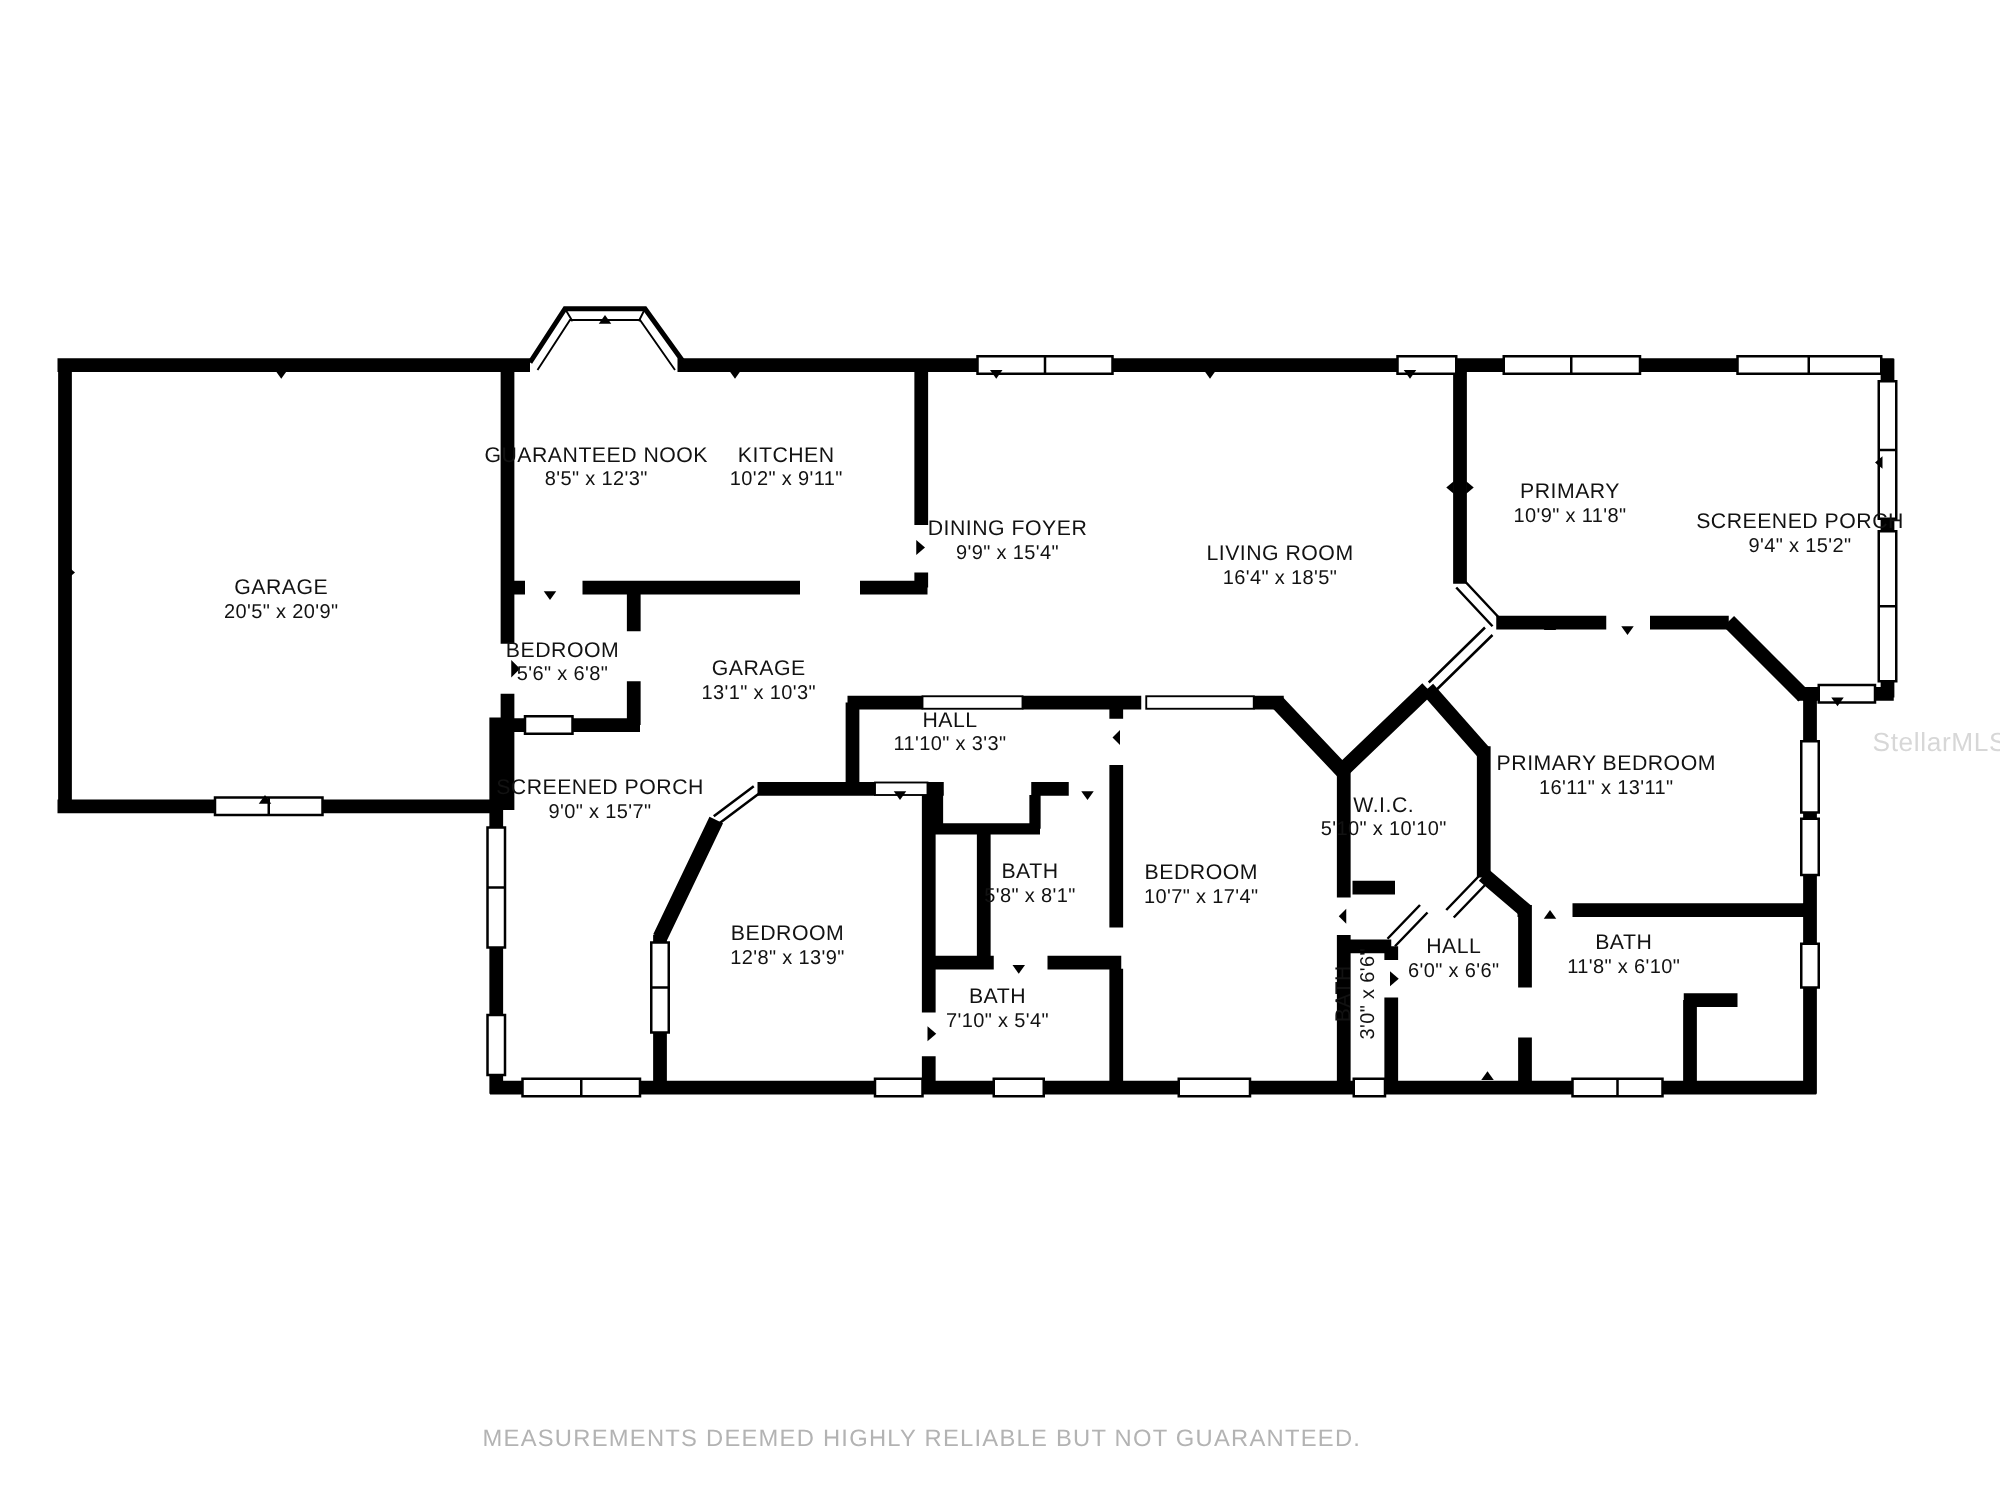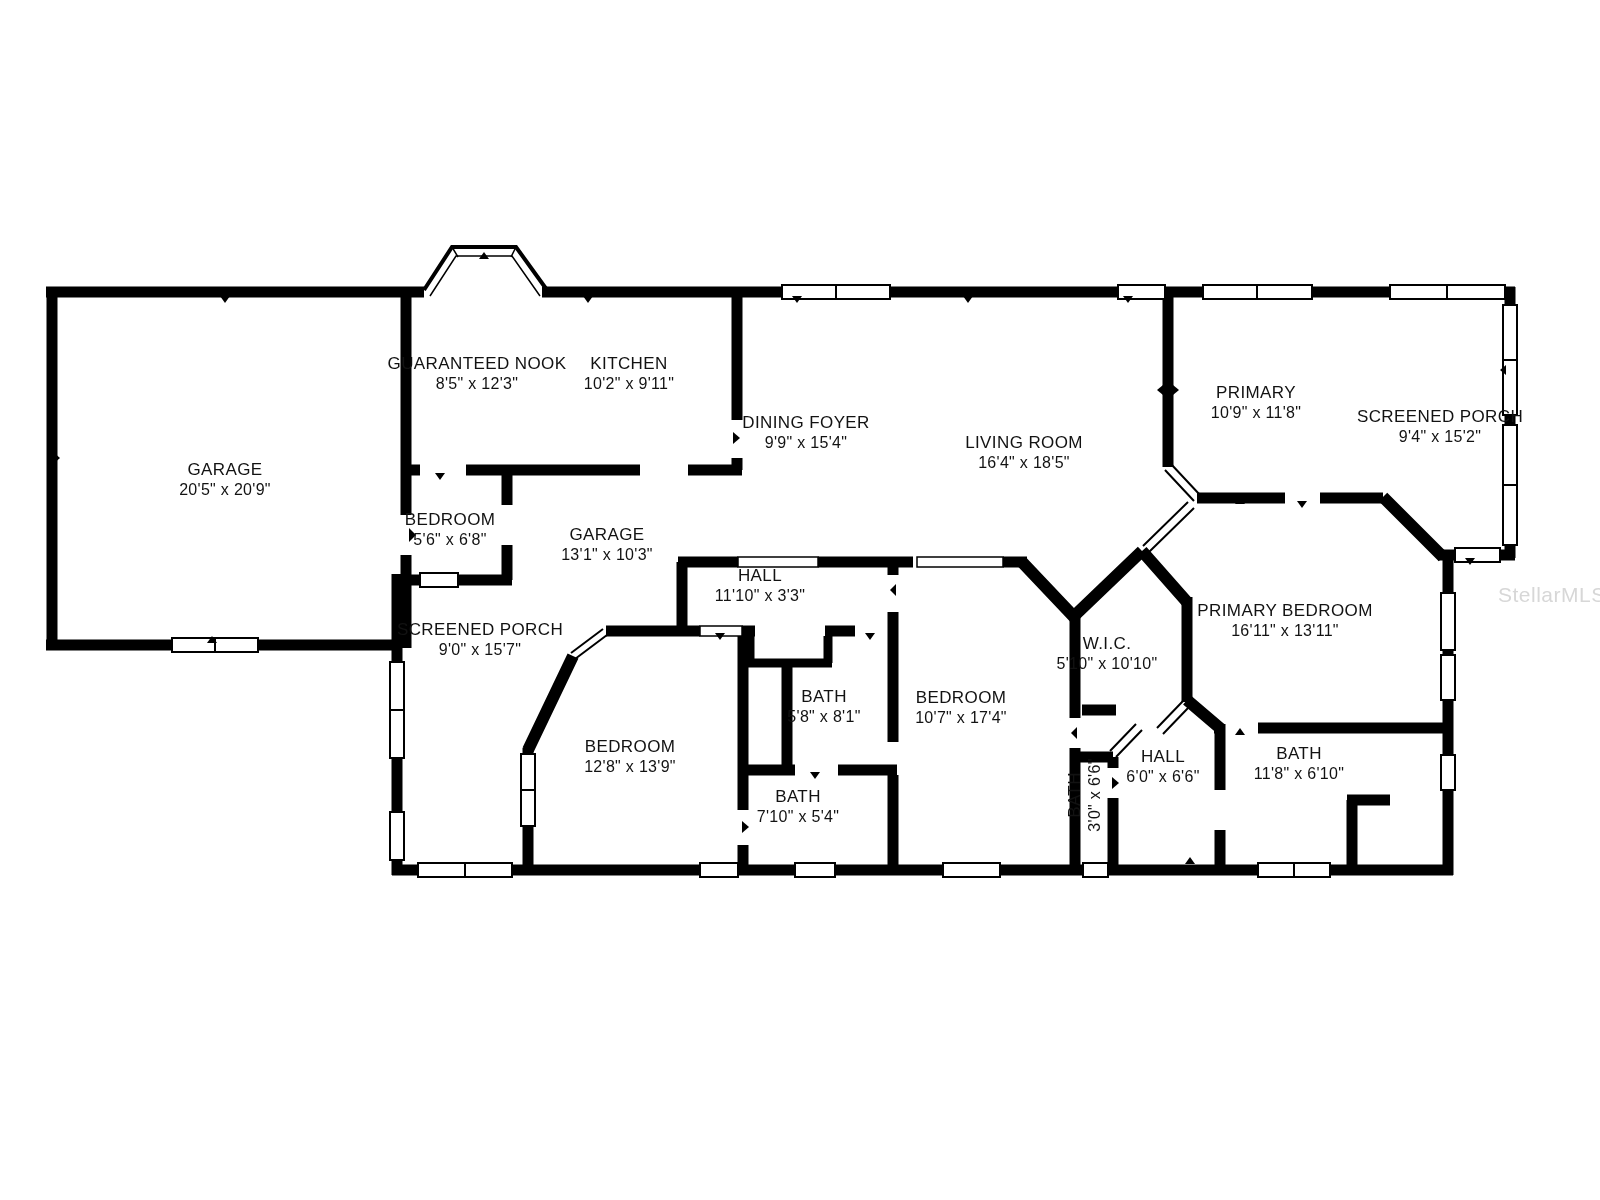--- a/index.html
+++ b/index.html
@@ -239,14 +239,15 @@
   <div class="room-label" style="left:1163px;top:767px">
     <span class="rname">HALL</span>
     <span class="rdims">6'0" x 6'6"</span>
   </div>
   <div class="room-label" style="left:1299px;top:764px">
     <span class="rname">BATH</span>
     <span class="rdims">11'8" x 6'10"</span>
   </div>
 
   <div class="watermark">StellarMLS</div>
+  <div class="disclaimer">MEASUREMENTS DEEMED HIGHLY RELIABLE BUT NOT GUARANTEED.</div>
 
 </div>
 
 </body></html>

